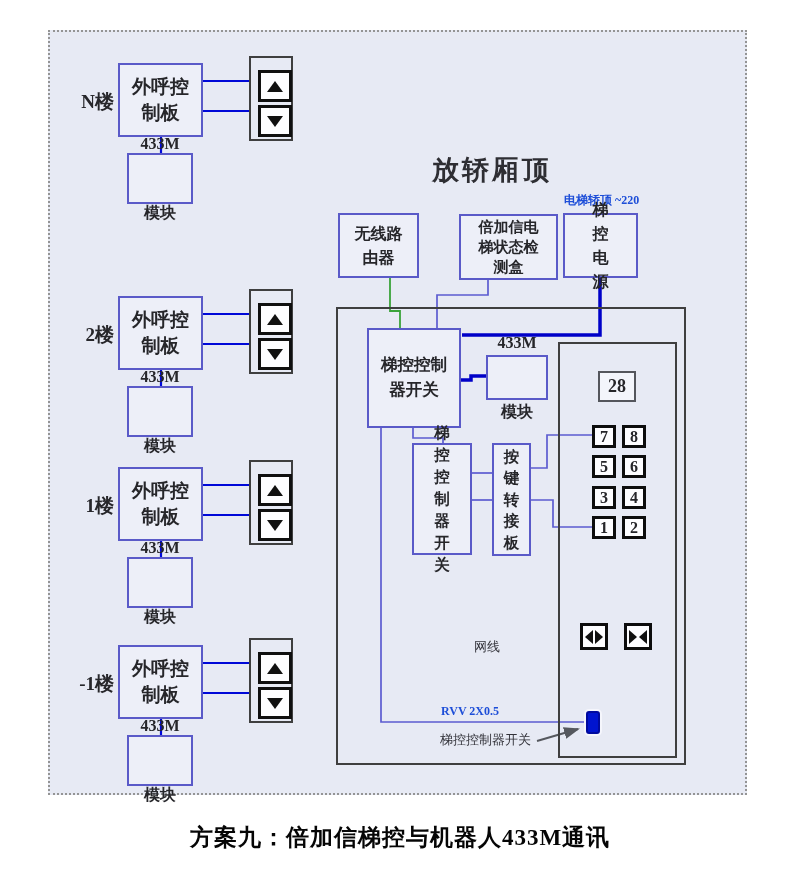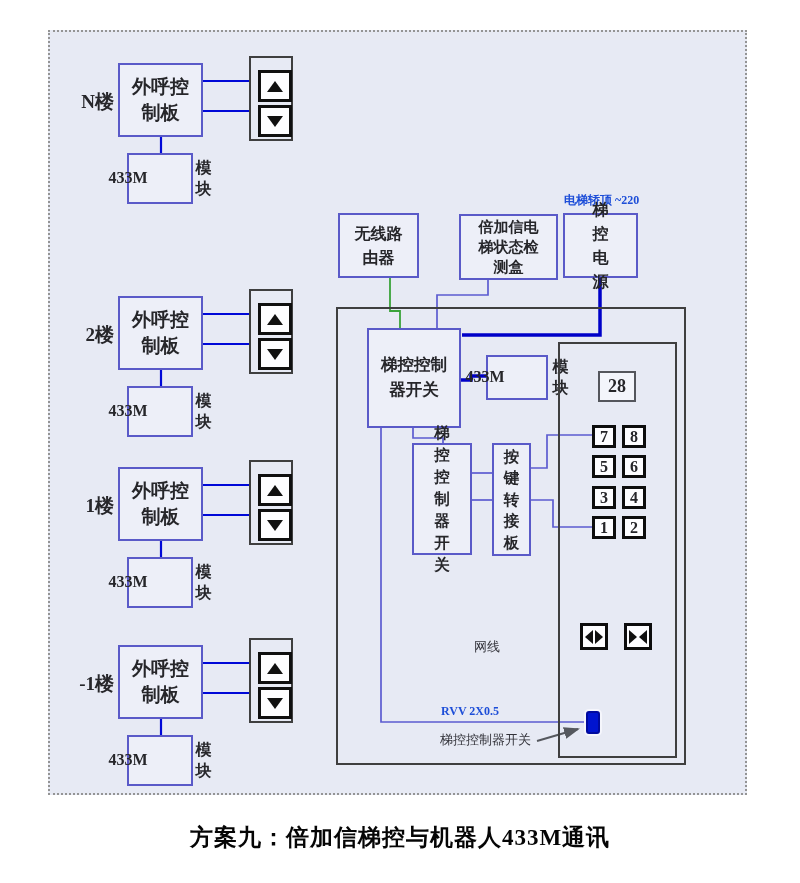--- a/index.html
+++ b/index.html
@@ -24,21 +24,21 @@
   .w-blue{stroke:var(--wire_blue);stroke-width:2.2px;}
   .w-power{stroke:var(--wire_power);stroke-width:3.5px;}
   .w-green{stroke:var(--wire_green);stroke-width:1.8px;}
   .w-violet{stroke:var(--wire_violet);stroke-width:1.7px;}
   .w-gray{stroke:#55585e;stroke-width:2px;}
 
   .abs{position:absolute;box-sizing:border-box;}
   .box{border:2px solid var(--box_border);background:var(--box_bg);
        display:flex;align-items:center;justify-content:center;text-align:center;}
   .board{font-size:19px;font-weight:600;line-height:1.38;padding:16px 12px;}
-  .module{font-size:16px;line-height:1.3;gap:48px;}
+  .module{flex-direction:column;font-size:16px;line-height:1.3;gap:48px;}
   .module .m-top{font-weight:700;}
   .module .m-bot{font-weight:600;}
   .floor-label{font-size:19px;font-weight:600;text-align:right;}
 
   .btn-panel{border:2px solid var(--frame_border);background:transparent;}
   .hall-btn{position:absolute;left:7px;width:28px;height:26px;background:#fdfdff;
             border:3px solid #101010;display:flex;align-items:center;justify-content:center;}
   .tri-up{width:0;height:0;border-left:8px solid transparent;border-right:8px solid transparent;
           border-bottom:11px solid #101010;}
   .tri-down{width:0;height:0;border-left:8px solid transparent;border-right:8px solid transparent;
@@ -169,20 +169,21 @@
       <div class="hall-btn" style="top:47px;">
           <span class="tri-down"></span>
         </div>
     </div>
     <div class="abs box module" style="left:127px;top:90px;width:66px;height:51px;">
       <div class="m-top">433M</div>
       <div class="m-bot">模块</div>
     </div>
   </div>
 
+  <div class="abs section-title" style="left:392px;top:152px;width:200px;">放轿厢顶</div>
   <div class="abs small-bold" style="left:564px;top:192px;">电梯轿顶 ~220</div>
 
   <div class="abs box" style="left:459px;top:214px;width:99px;height:66px;font-size:15px;font-weight:600;line-height:1.35;padding:0 16px;">倍加信电梯状态检测盒</div>
   <div class="abs box" style="left:338px;top:213px;width:81px;height:65px;font-size:16px;font-weight:600;line-height:1.45;padding:0 14px;">无线路由器</div>
   <div class="abs box" style="left:563px;top:213px;width:75px;height:65px;font-size:16px;font-weight:600;line-height:1.5;padding:0 20px;">梯控电源</div>
 
   <div class="abs frame" style="left:336px;top:307px;width:350px;height:458px;"></div>
 
   <div class="abs box" style="left:367px;top:328px;width:94px;height:100px;font-size:16.5px;font-weight:600;line-height:1.5;padding:0 12px;">梯控控制器开关</div>
 

